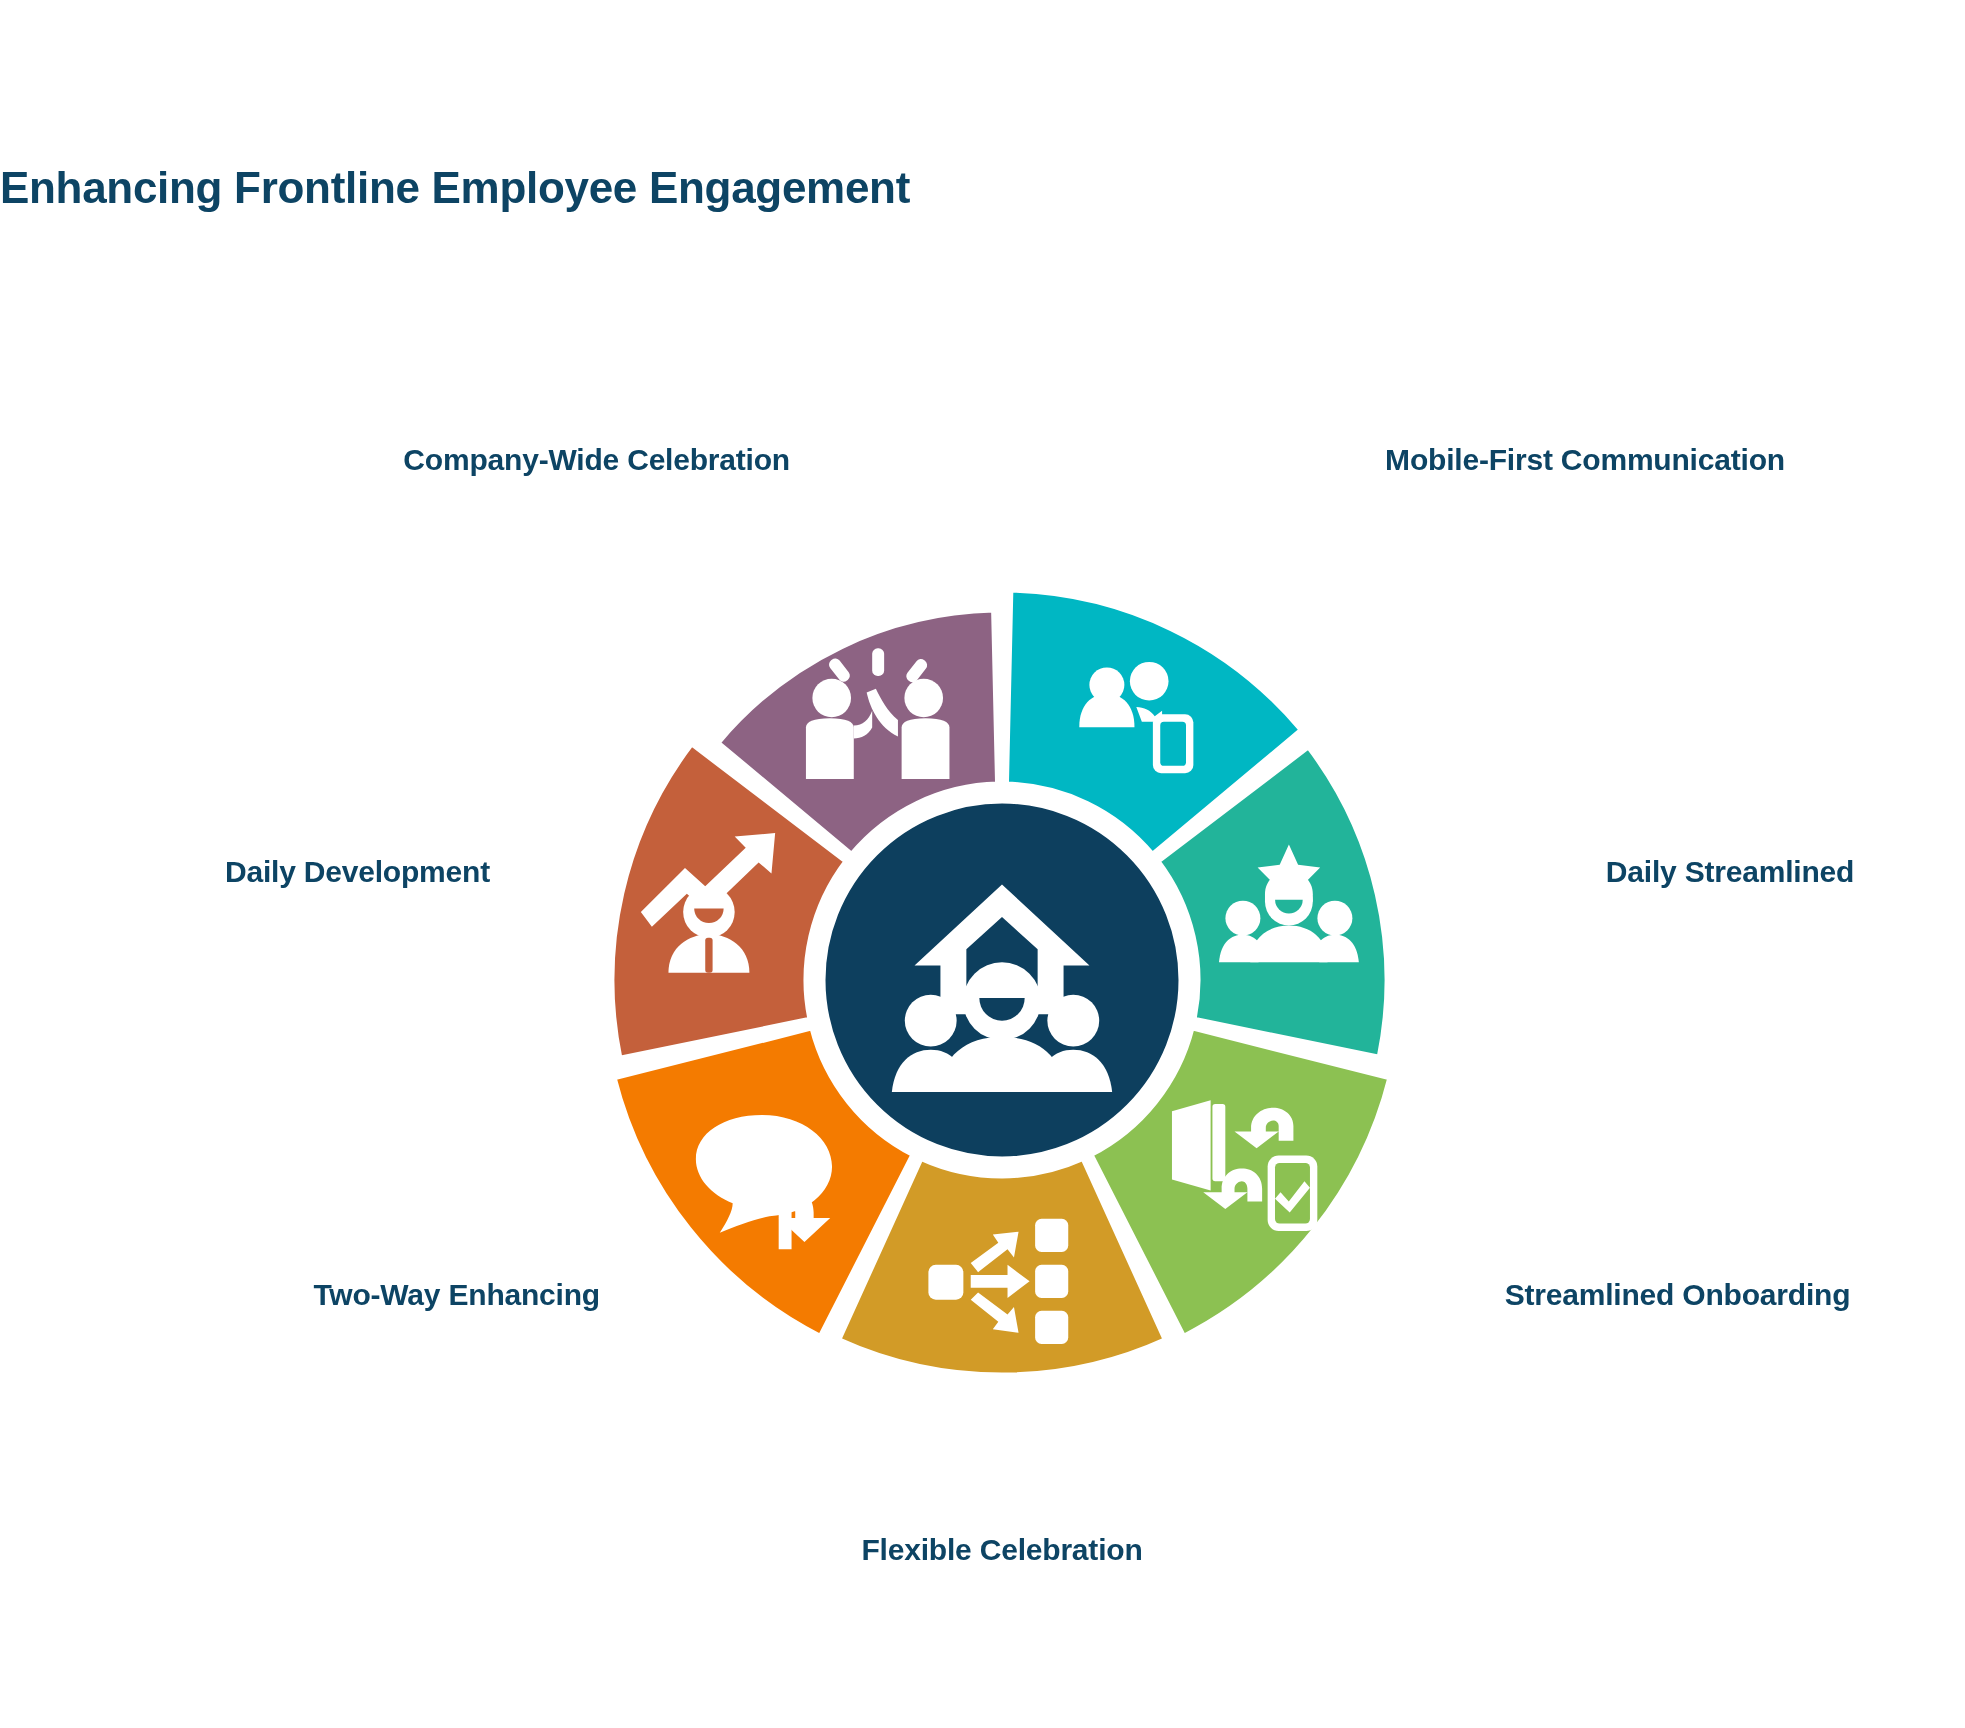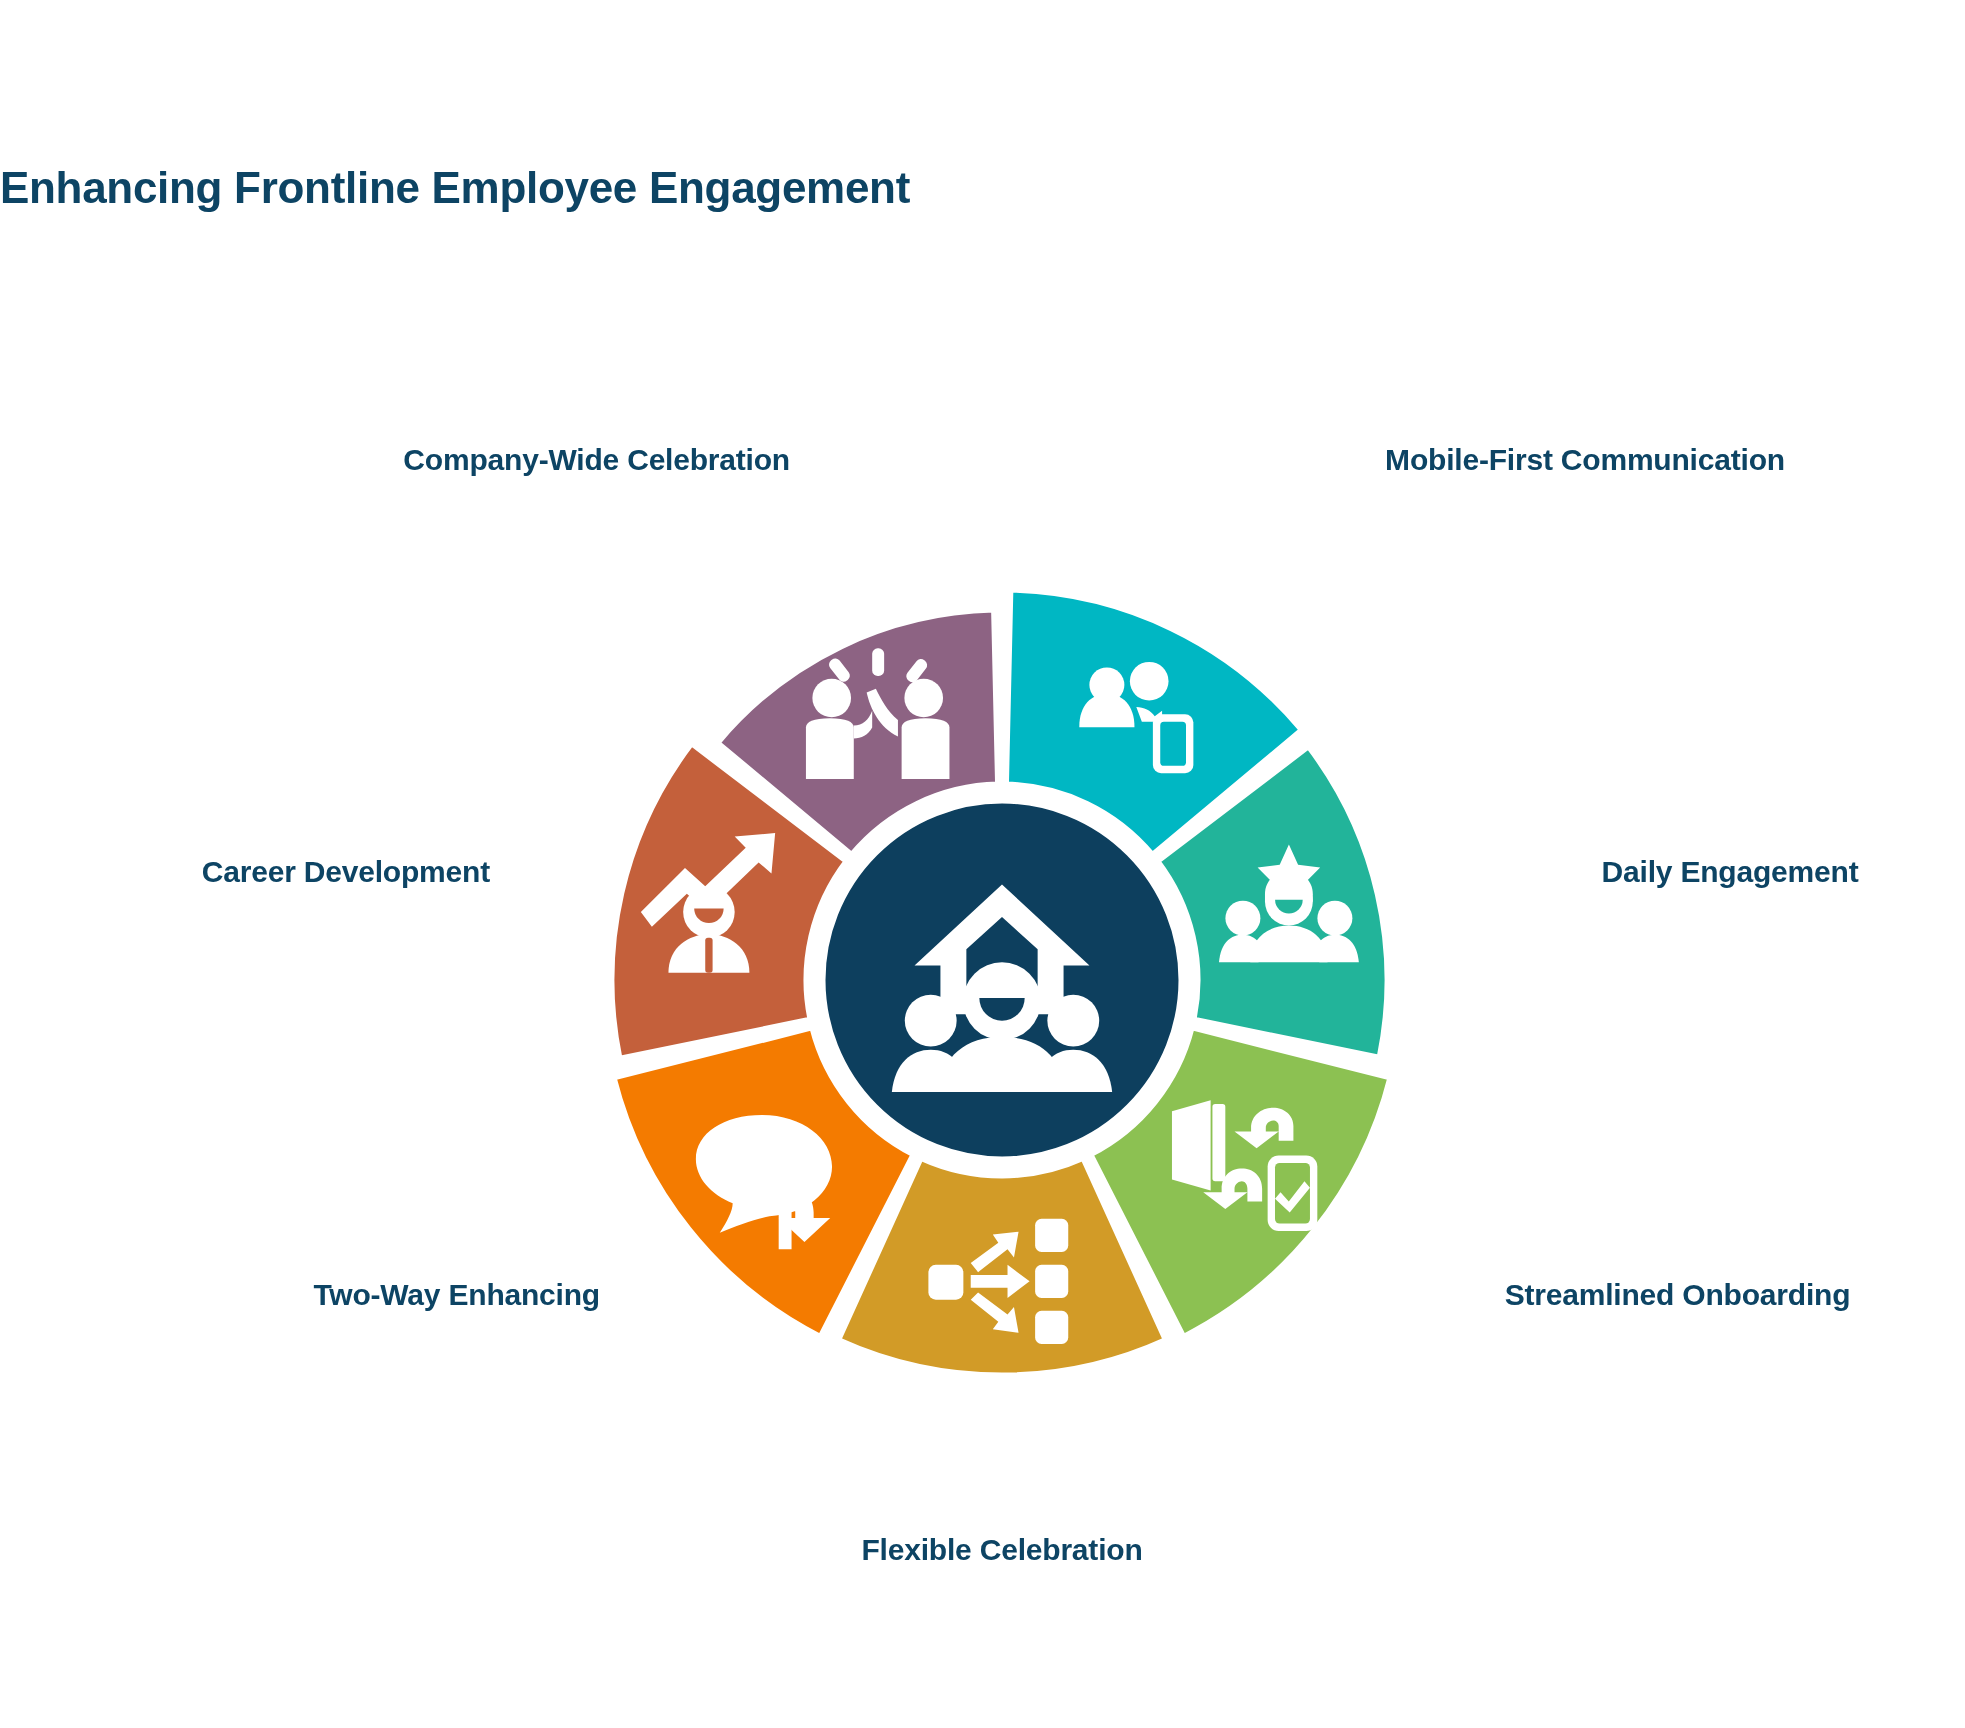--- a/index.html
+++ b/index.html
@@ -156,23 +156,23 @@
 
         <path d="M-38,66 C-38,44 -22,32 0,32 C22,32 38,44 38,66 Z"></path>
       </g>
     </g>
   </svg>
 
   <div class="seg-label lbl-left" style="left:60px;  top:443px;  width:730px;">Company-Wide Celebration</div>
 
   <div class="seg-label lbl-right" style="left:1215px; top:443px; width:740px;">Mobile-First Communication</div>
 
-  <div class="seg-label lbl-right" style="left:1505px; top:855px; width:450px;">Daily Engagement</div>
+  <div class="seg-label lbl-right" style="left:1505px; top:855px; width:450px;">Daily Streamlined</div>
 
   <div class="seg-label lbl-right" style="left:1400px; top:1278px; width:555px;">Streamlined Onboarding</div>
 
   <div class="seg-label lbl-center" style="left:602px; top:1533px; width:800px;">Flexible Celebration</div>
 
   <div class="seg-label lbl-left" style="left:20px;  top:1278px; width:580px;">Two-Way Enhancing</div>
 
-  <div class="seg-label lbl-left" style="left:20px;  top:855px;  width:470px;">Career Development</div>
+  <div class="seg-label lbl-left" style="left:20px;  top:855px;  width:470px;">Daily Development</div>
 
 </div>
 
 </body></html>

